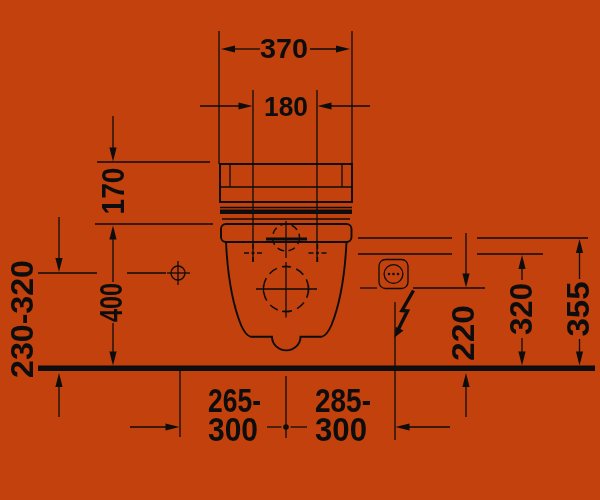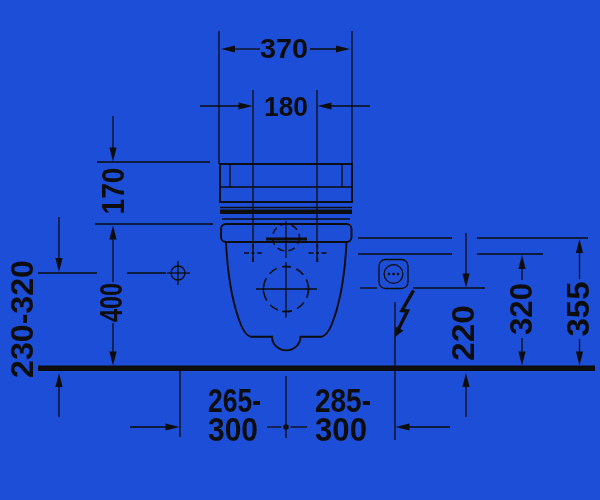--- a/index.html
+++ b/index.html
@@ -1,16 +1,16 @@
 <!DOCTYPE html>
 <html><head>
 <meta charset="utf-8">
 <style>
   html,body{margin:0;padding:0;background:#ffffff;}
-  .stage{position:relative;width:600px;height:500px;background:#1d4ed8;overflow:hidden;}
+  .stage{position:relative;width:600px;height:500px;background:#c2410c;overflow:hidden;}
   svg{display:block;}
   .ln{stroke:#0d0d0d;stroke-width:1.3;fill:none;stroke-linecap:butt;}
   .out{stroke:#0d0d0d;stroke-width:1.9;fill:none;}
   .thick{stroke:#0d0d0d;stroke-width:2.8;fill:none;}
   .arrow{fill:#0d0d0d;stroke:none;}
   .fillb{fill:#0d0d0d;stroke:none;}
   .dash1{stroke:#0d0d0d;stroke-width:1.5;fill:none;stroke-dasharray:7 4.5;}
   .dash2{stroke:#0d0d0d;stroke-width:1.5;fill:none;stroke-dasharray:9 5.5;}
   .cmark{stroke:#0d0d0d;stroke-width:1.4;fill:none;stroke-dasharray:5 2.5 3 2.5 5;}
   .t{font-family:"Liberation Sans","DejaVu Sans",sans-serif;font-weight:700;fill:#0d0d0d;}

